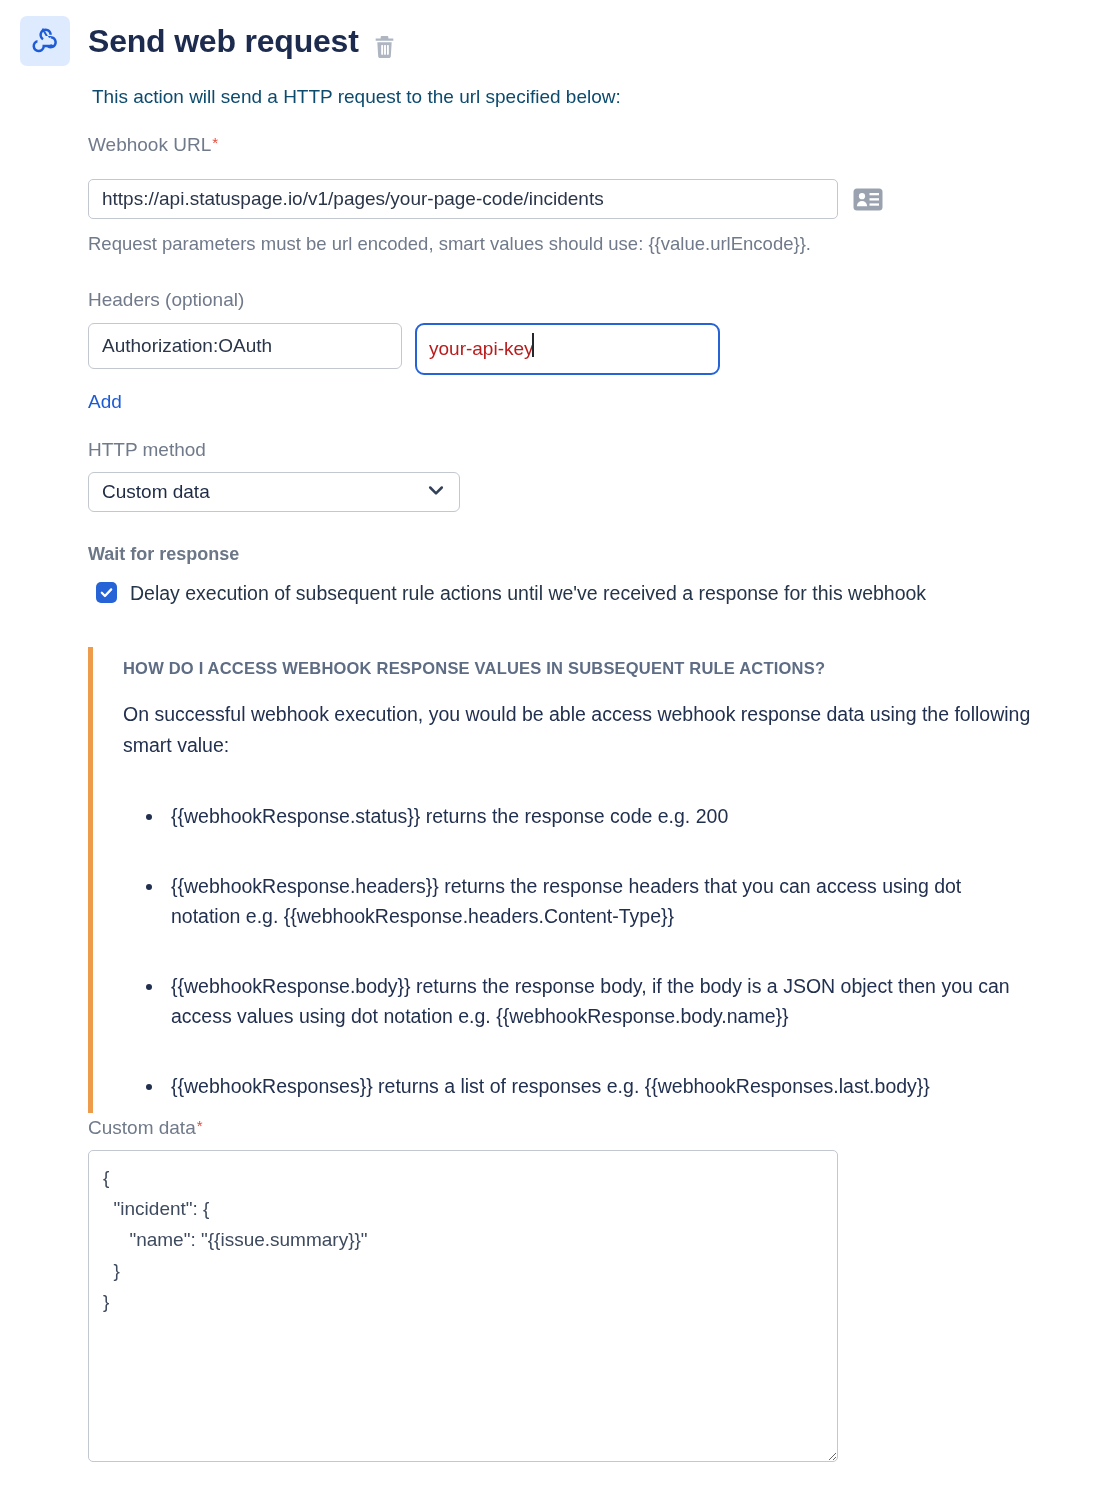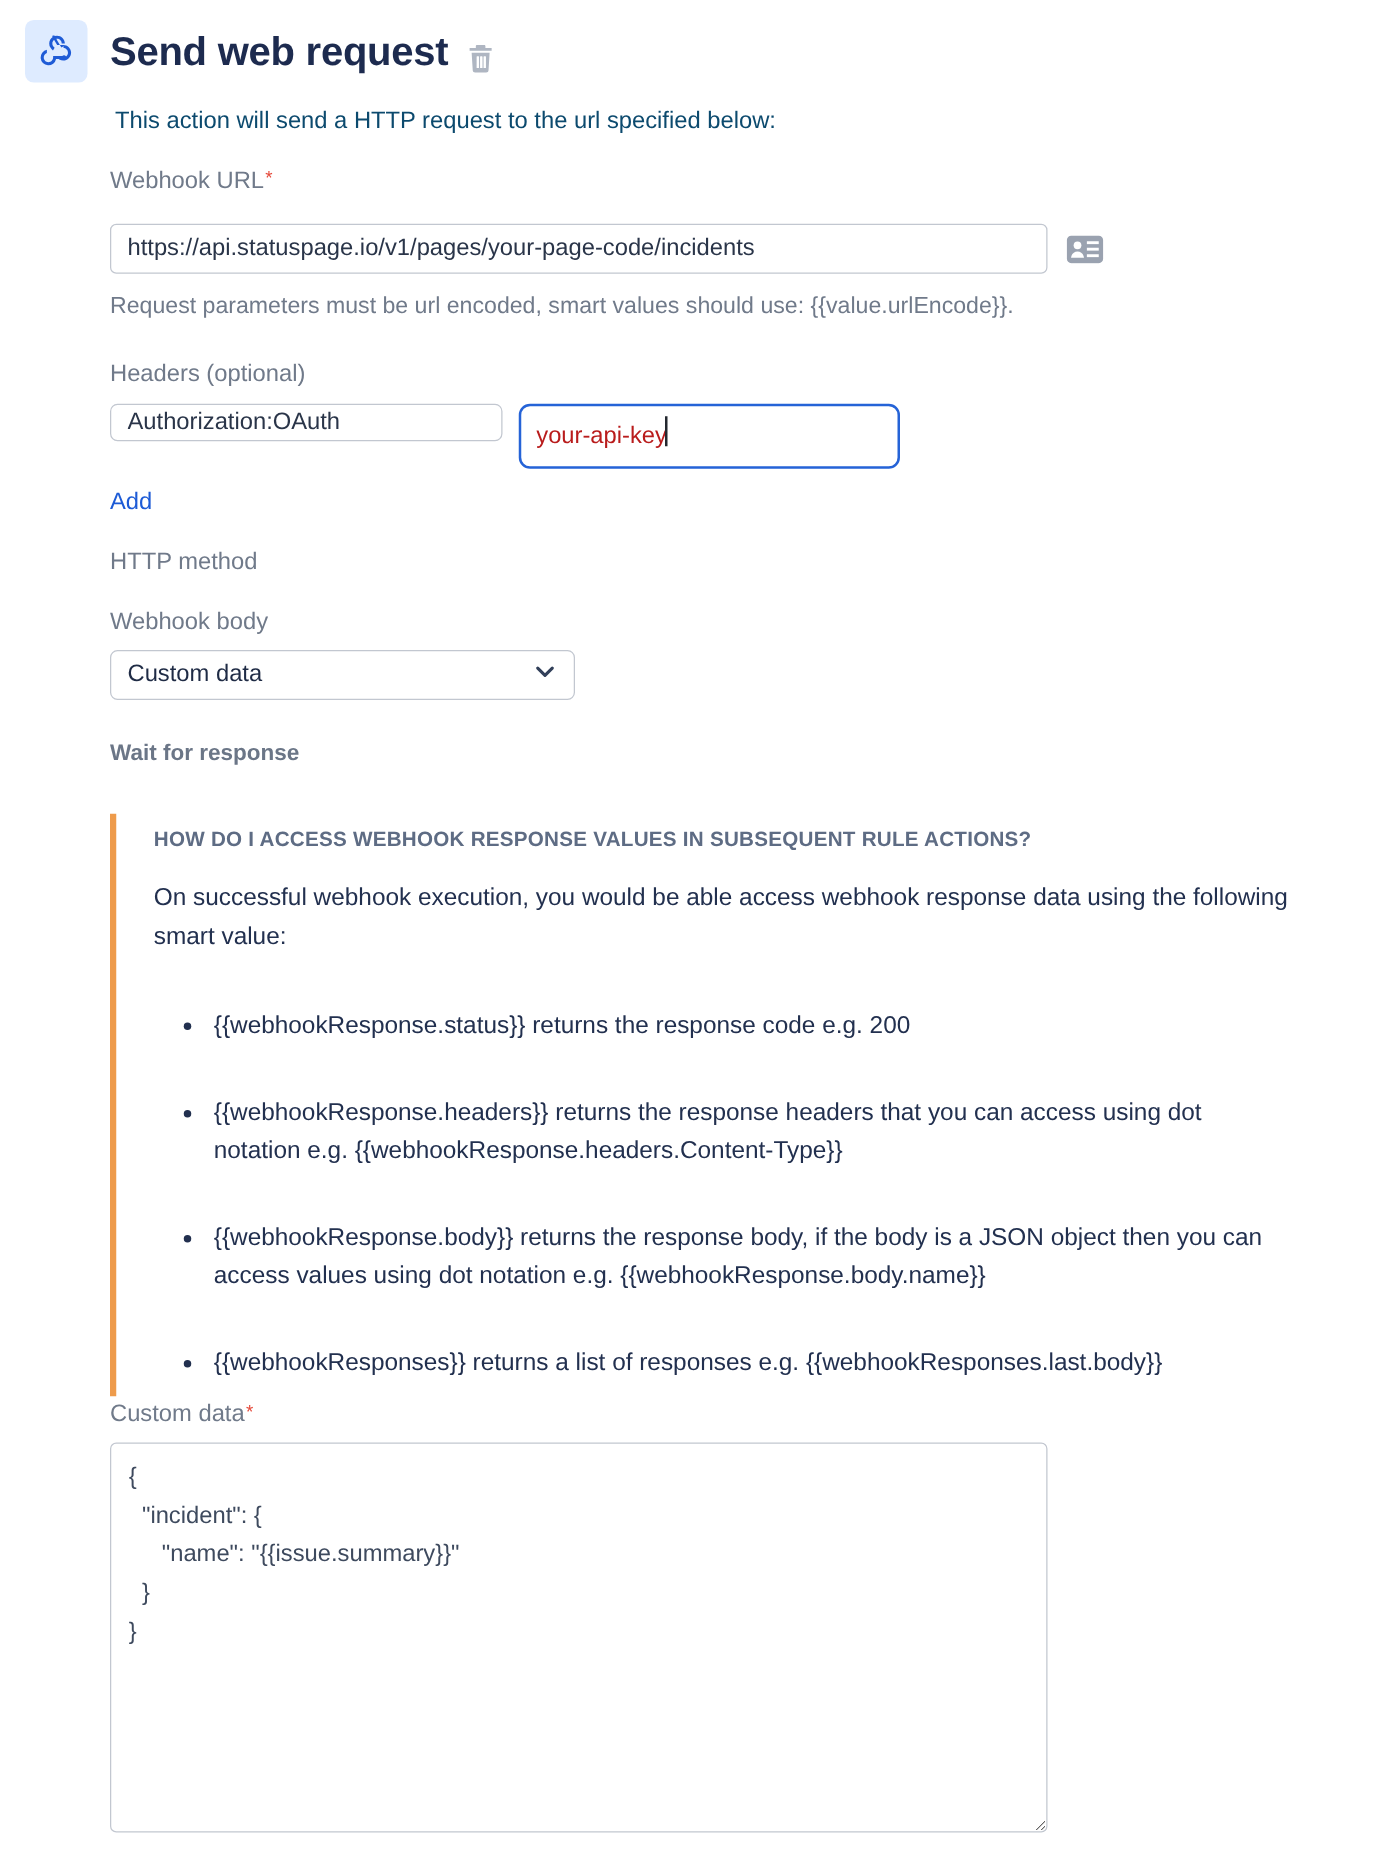--- a/index.html
+++ b/index.html
@@ -39,21 +39,21 @@
     font-family: inherit; outline: none; background: #fff;
   }
   .smart-icon-btn {
     position: absolute; right: 9px; top: 9px;
     background: none; border: none; padding: 0; cursor: pointer; line-height: 0;
   }
   .help { font-size: 18.5px; color: #707a8a; margin: 14px 0 0; }
 
   .headers-row { display: flex; gap: 13px; margin-top: 12px; align-items: flex-start; }
   .key-input {
-    width: 314px; height: 30px; padding: 0 13px;
+    width: 314px; height: 46px; padding: 0 13px;
     border: 1.5px solid #c2c7d0; border-radius: 6px;
     font-size: 19px; color: #2a3549; font-family: inherit; outline: none;
   }
   .value-wrap { position: relative; }
   .value-input {
     width: 305px; height: 52px; padding: 3px 12px;
     border: 2.5px solid var(--focus-border, #2563d7); border-radius: 9px;
     font-size: 19px; color: #b91c1c; font-family: inherit; outline: none;
   }
   .caret {
@@ -157,31 +157,38 @@
       <input class="key-input" type="text" value="Authorization:OAuth" style="">
       <div class="value-wrap">
         <input class="value-input" type="text" value="your-api-key" style="">
         <div class="caret"></div>
       </div>
     </div>
     <a class="add-link">Add</a>
 
     <div class="field-label">HTTP method</div>
 
-    <div class="field-label">Webhook body</div>
     <div class="select-box">
       <span>Custom data</span>
       <span>
         <svg width="20" height="20" viewBox="0 0 24 24">
             <path d="M5 9l7 7 7-7" stroke="#32405a" stroke-width="3" fill="none" stroke-linecap="round" stroke-linejoin="round"></path>
           </svg>
       </span>
     </div>
 
     <div class="wait-label">Wait for response</div>
+    <div class="checkbox-row">
+      <div class="checkbox">
+        <svg width="15" height="15" viewBox="0 0 24 24">
+            <path d="M4.5 12.5l5 5 10-10.5" stroke="#ffffff" stroke-width="3.6" fill="none" stroke-linecap="round" stroke-linejoin="round"></path>
+          </svg>
+      </div>
+      <div class="checkbox-label">Delay execution of subsequent rule actions until we've received a response for this webhook</div>
+    </div>
 
     <div class="info-panel">
       <div class="info-heading">HOW DO I ACCESS WEBHOOK RESPONSE VALUES IN SUBSEQUENT RULE ACTIONS?</div>
       <p class="info-intro">On successful webhook execution, you would be able access webhook response data using the following smart value:</p>
       <ul class="info-list">
         <li>{{webhookResponse.status}} returns the response code e.g. 200</li>
         <li>{{webhookResponse.headers}} returns the response headers that you can access using dot notation e.g. {{webhookResponse.headers.Content-Type}}</li>
         <li>{{webhookResponse.body}} returns the response body, if the body is a JSON object then you can access values using dot notation e.g. {{webhookResponse.body.name}}</li>
         <li>{{webhookResponses}} returns a list of responses e.g. {{webhookResponses.last.body}}</li>
       </ul>

